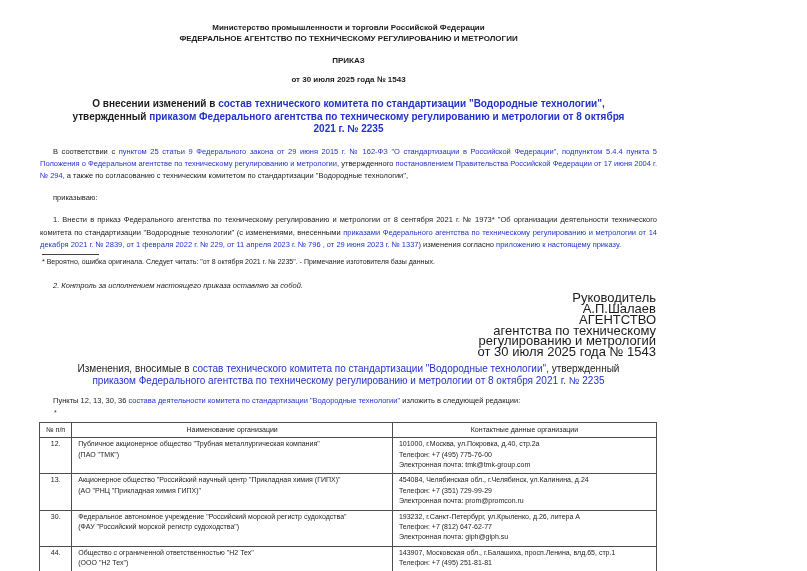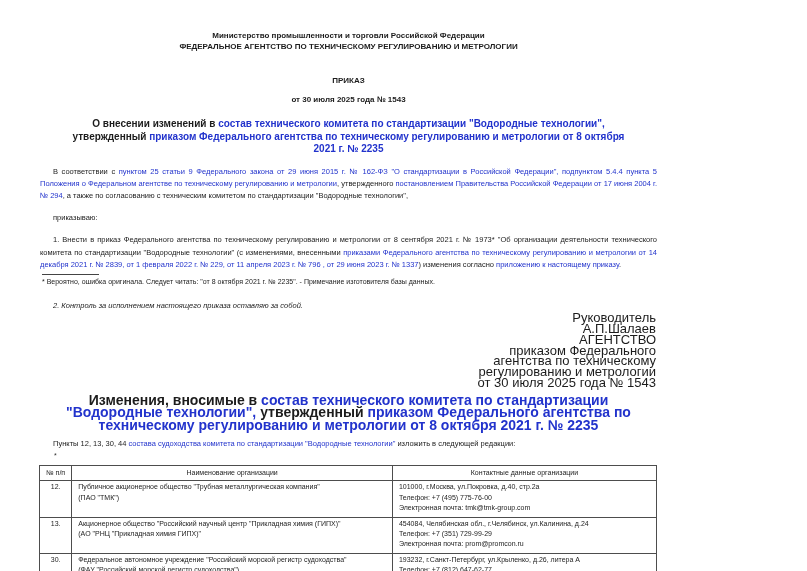--- a/index.html
+++ b/index.html
@@ -1,38 +1,38 @@
 <!DOCTYPE html>
 <html><head>
 <meta charset="utf-8">
 <style>
   html,body{margin:0;padding:0;background:#ffffff;}
   .page{
     position:relative;width:673px;height:571px;box-sizing:border-box;
     background:#ffffff;overflow:hidden;
-    padding:30px 16px 0 40px;
+    padding:22px 16px 0 40px;
     font-family:"Liberation Sans","DejaVu Sans",sans-serif;
     color:#1c1c1c;
   }
   .center{text-align:center;}
   .hdr-line{font-weight:bold;font-size:8px;line-height:11px;}
-  .doc-type{font-weight:bold;font-size:8px;line-height:11px;margin-top:23px;}
+  .doc-type{font-weight:bold;font-size:8px;line-height:11px;margin-top:11px;}
   .doc-date{font-weight:bold;font-size:8px;line-height:11px;margin-top:8px;}
   .title{margin-top:13px;font-weight:bold;font-size:10px;line-height:12.5px;padding:0 26px;}
   .lnk{color:#2233cc;}
   p{margin:0;}
   .body{font-size:7.5px;line-height:12.2px;}
   .just{text-align:justify;}
   .ind{text-indent:13px;margin-top:10px;}
   .intro{}
   .fn-rule{width:57px;border-top:1px solid #444444;margin-top:3px;margin-left:2px;}
   .fn{font-size:7px;line-height:10px;margin-top:2px;text-indent:2px;}
   .item2{margin-top:13px;font-style:italic;}
   .sig{text-align:right;font-size:13px;line-height:10.8px;margin-top:1px;padding-right:1px;}
-  .title2{margin-top:5px;font-weight:bold;font-size:14px;line-height:12.5px;padding:0 26px;}
+  .title2{margin-top:5px;font-weight:normal;font-size:10px;line-height:12.5px;padding:0 26px;}
   .punkty{margin-top:7px;}
   .stray{font-size:7px;line-height:7px;margin-left:14px;margin-top:2px;color:#333;}
   table.org{border-collapse:collapse;margin-top:6px;margin-left:-1px;table-layout:fixed;}
   table.org th,table.org td{border:1px solid #4d4d4d;vertical-align:top;}
   table.org th{font-weight:normal;font-size:7px;line-height:10px;text-align:center;padding:2px 2px;}
   table.org td{font-size:7px;line-height:10.4px;padding:1px 4px 3px 6px;}
   table.org td.num{text-align:center;padding-left:1px;padding-right:1px;}
 </style>
 </head>
 <body>
@@ -54,29 +54,28 @@
 
   <div class="fn-rule"></div>
   <p class="fn">* Вероятно, ошибка оригинала. Следует читать: "от 8 октября 2021 г. № 2235". - Примечание изготовителя базы данных.</p>
 
   <p class="body ind item2">2. Контроль за исполнением настоящего приказа оставляю за собой.</p>
 
   <div class="sig">
       <div>Руководитель</div>
       <div>А.П.Шалаев</div>
       <div>АГЕНТСТВО</div>
-      <div>приказом Федерального</div>
       <div>агентства по техническому</div>
       <div>регулированию и метрологии</div>
       <div>от 30 июля 2025 года № 1543</div>
     </div>
 
   <div class="title2 center"><span class="txt">Изменения, вносимые в </span><span class="lnk">состав технического комитета по стандартизации "Водородные технологии", </span><span class="txt">утвержденный </span><span class="lnk">приказом Федерального агентства по техническому регулированию и метрологии от 8 октября 2021 г. № 2235</span></div>
 
-  <p class="body ind punkty"><span class="txt">Пункты 12, 13, 30, 44 </span><span class="lnk">состава судоходства комитета по стандартизации "Водородные технологии"</span><span class="txt"> изложить в следующей редакции:</span></p>
+  <p class="body ind punkty"><span class="txt">Пункты 12, 13, 30, 36 </span><span class="lnk">состава деятельности комитета по стандартизации "Водородные технологии"</span><span class="txt"> изложить в следующей редакции:</span></p>
   <div class="stray">*</div>
 
   <table class="org">
     <colgroup>
       <col style="width:37px">
         <col style="width:381px">
         <col style="width:311px">
     </colgroup>
     <thead>
       <tr>

